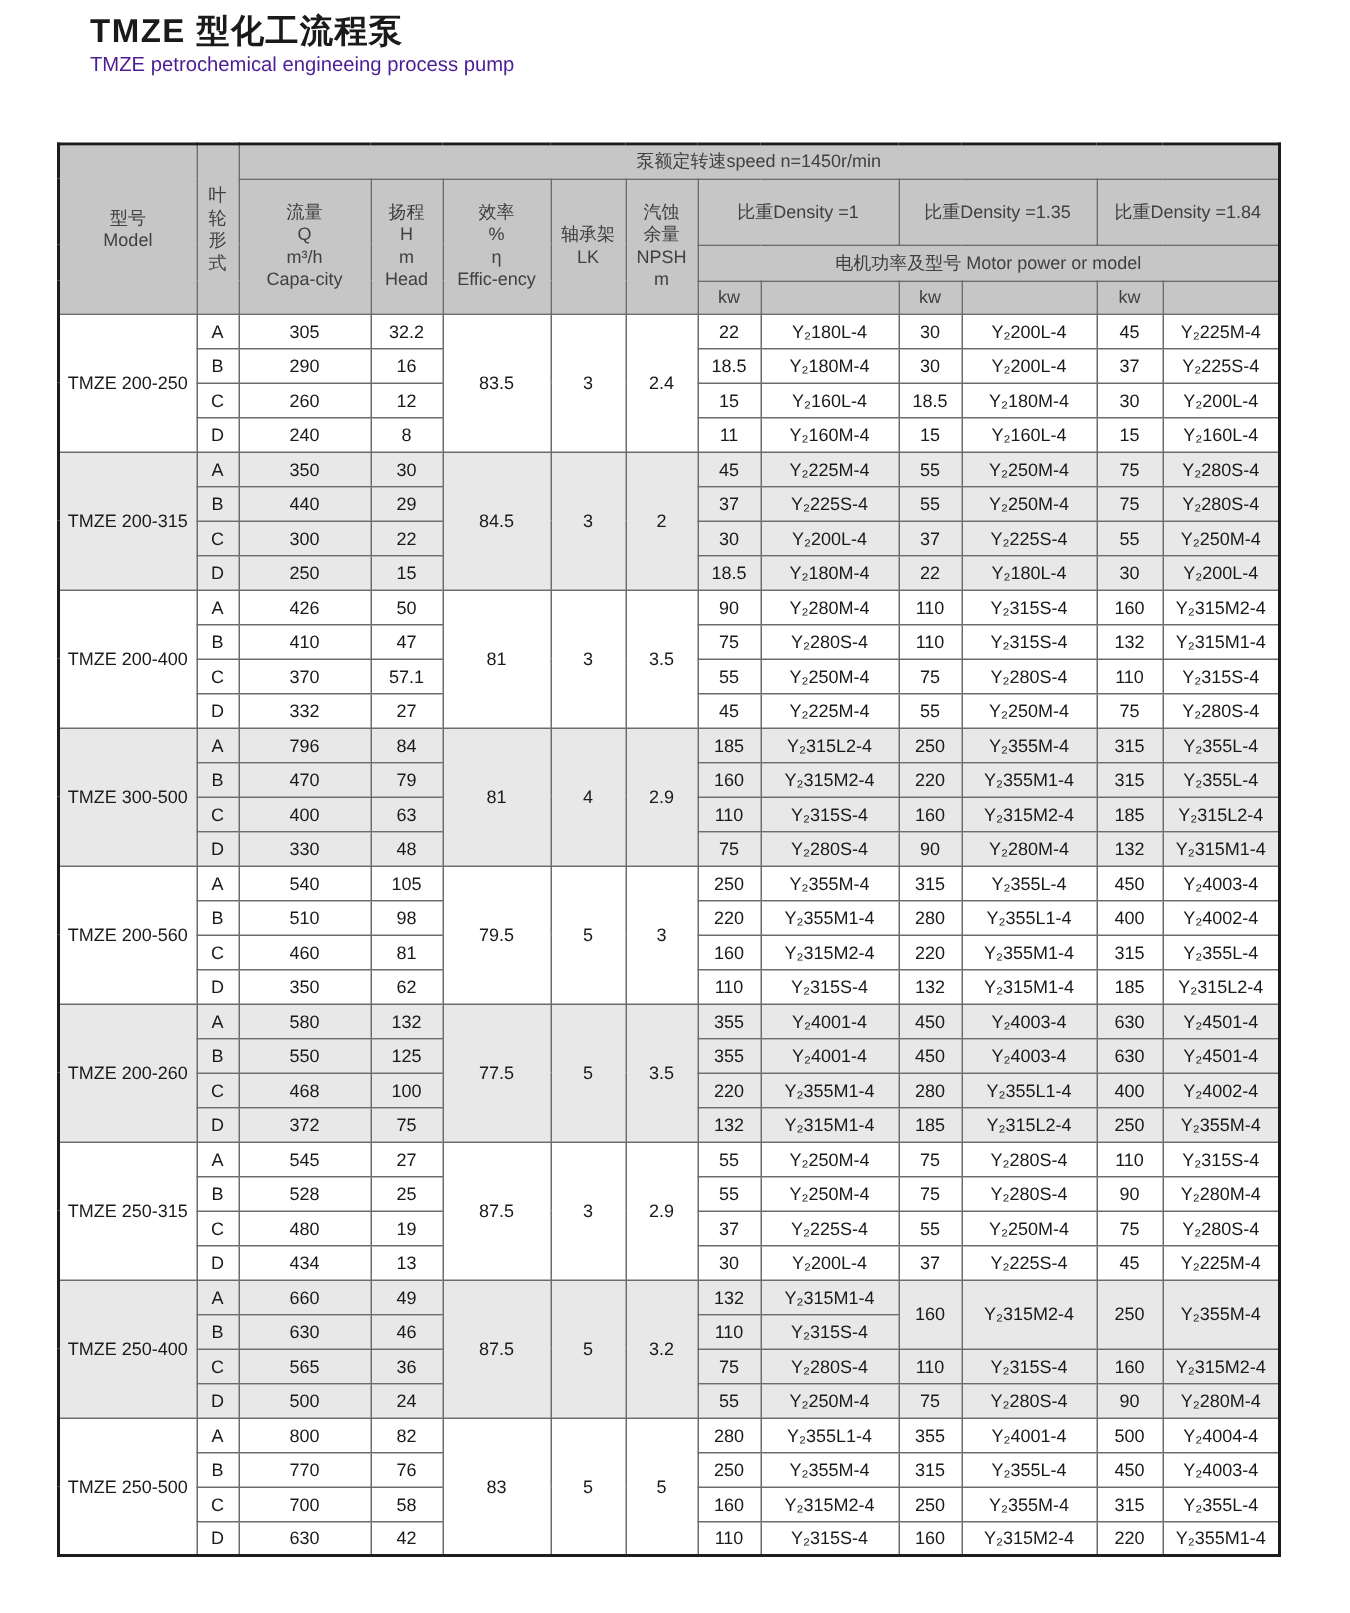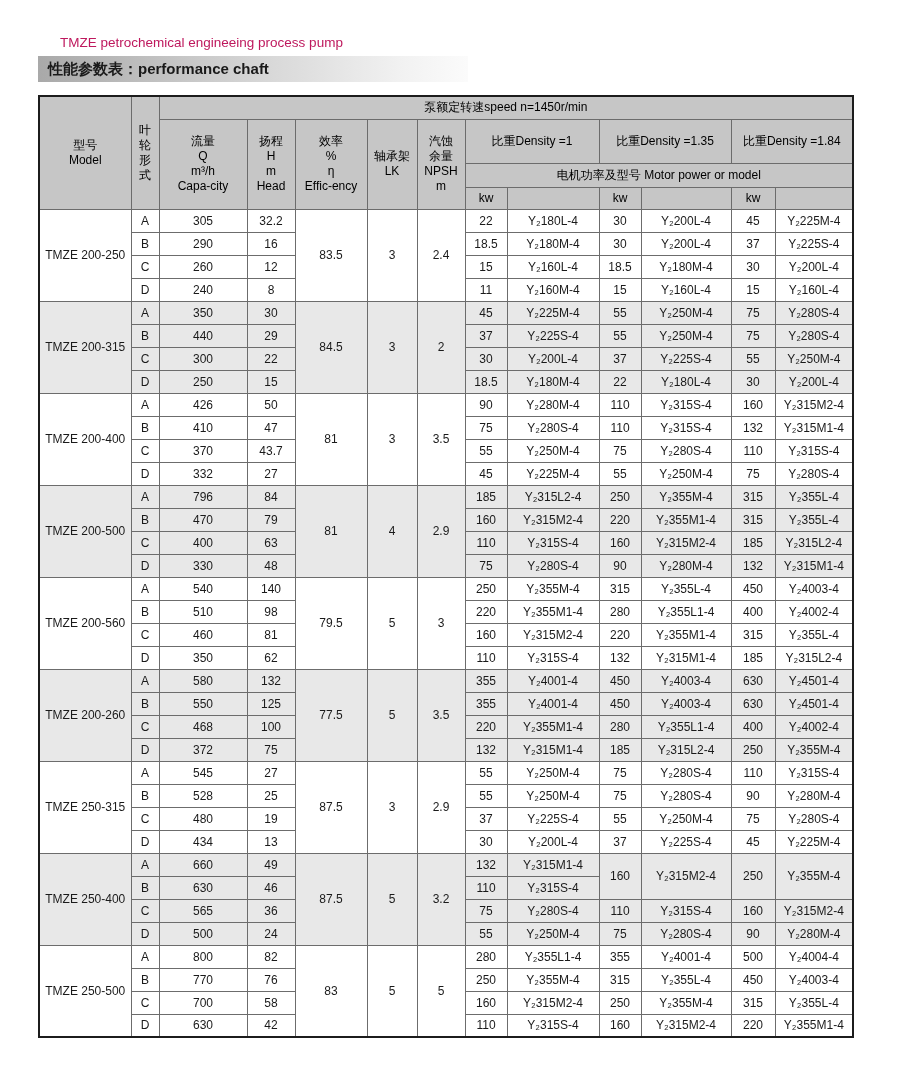--- a/index.html
+++ b/index.html
@@ -6,40 +6,40 @@
   .page {
     position:relative; width:900px; height:1075px; background:#ffffff;
     font-family:"Liberation Sans","DejaVu Sans",sans-serif; color:#1a1a1a;
   }
   .title-cn {
     position:absolute; left:60px; top:6px;
     font-size:22px; font-weight:bold; letter-spacing:1px;
   }
   .title-en {
     position:absolute; left:60px; top:35px;
-    font-size:13.5px; color:#be185d;
+    font-size:13.5px; color:#4c1d95;
   }
   .section-bar {
     position:absolute; left:38px; top:56px; width:430px; height:26px;
     background:linear-gradient(to right,#a9a9a9,#d9d9d9 55%,#f2f2f2 85%,#fbfbfb);
     font-size:15px; font-weight:bold; line-height:26px; padding-left:10px;
     box-sizing:border-box; white-space:nowrap;
   }
   table.perf {
     position:absolute; left:38px; top:95px; width:814px;
     border-collapse:collapse; table-layout:fixed;
     border:2px solid #1c1c1c;
   }
   table.perf th, table.perf td {
     border:1px solid #6c6c6c;
     font-size:12px; text-align:center; vertical-align:middle;
     padding:0 2px; overflow:hidden;
   }
   table.perf th {
-    background:#c6c6c6; font-weight:normal; color:#000000;
+    background:#c6c6c6; font-weight:normal; color:#404040;
   }
   thead tr.r1 { height:23px; }
   thead tr.r2 { height:44px; }
   thead tr.r3 { height:24px; }
   thead tr.r4 { height:22px; }
   tbody tr { height:23px; }
   tbody td { background:#ffffff; }
   tbody tr.shaded td { background:#e8e8e8; }
   .multiline { white-space:pre-line; line-height:1.25; }
   .model-cell { text-align:center; padding-left:2px !important; white-space:nowrap; }
@@ -48,22 +48,22 @@
   col.c-model{width:92px;} col.c-imp{width:28px;} col.c-q{width:88px;}
   col.c-h{width:48px;} col.c-eff{width:72px;} col.c-lk{width:50px;}
   col.c-npsh{width:48px;} col.c-kw1{width:42px;} col.c-m1{width:92px;}
   col.c-kw2{width:42px;} col.c-m2{width:90px;} col.c-kw3{width:44px;}
   col.c-m3{width:78px;}
 </style>
 </head>
 <body>
 
 <div class="page">
+  <div class="title-cn">TMZE 型化工流程泵</div>
   <div class="title-en">TMZE petrochemical engineeing process pump</div>
-  <div class="section-bar">性能参数表：performance chaft</div>
 
   <table class="perf">
     <colgroup>
       <col class="c-model">
         <col class="c-imp">
         <col class="c-q">
         <col class="c-h">
       <col class="c-eff">
         <col class="c-lk">
         <col class="c-npsh">
@@ -238,41 +238,41 @@
           <td>75</td>
           <td>Y₂280S-4</td>
           <td>110</td>
           <td>Y₂315S-4</td>
           <td>132</td>
           <td>Y₂315M1-4</td>
         </tr>
         <tr>
           <td>C</td>
           <td>370</td>
-          <td>43.7</td>
+          <td>57.1</td>
           <td>55</td>
           <td>Y₂250M-4</td>
           <td>75</td>
           <td>Y₂280S-4</td>
           <td>110</td>
           <td>Y₂315S-4</td>
         </tr>
         <tr>
           <td>D</td>
           <td>332</td>
           <td>27</td>
           <td>45</td>
           <td>Y₂225M-4</td>
           <td>55</td>
           <td>Y₂250M-4</td>
           <td>75</td>
           <td>Y₂280S-4</td>
         </tr>
         <tr class="shaded">
-          <td class="model-cell" rowspan="4">TMZE 200-500</td>
+          <td class="model-cell" rowspan="4">TMZE 300-500</td>
           <td>A</td>
           <td>796</td>
           <td>84</td>
           <td rowspan="4">81</td>
           <td rowspan="4">4</td>
           <td rowspan="4">2.9</td>
           <td>185</td>
           <td>Y₂315L2-4</td>
           <td>250</td>
           <td>Y₂355M-4</td>
@@ -309,21 +309,21 @@
           <td>Y₂280S-4</td>
           <td>90</td>
           <td>Y₂280M-4</td>
           <td>132</td>
           <td>Y₂315M1-4</td>
         </tr>
         <tr>
           <td class="model-cell" rowspan="4">TMZE 200-560</td>
           <td>A</td>
           <td>540</td>
-          <td>140</td>
+          <td>105</td>
           <td rowspan="4">79.5</td>
           <td rowspan="4">5</td>
           <td rowspan="4">3</td>
           <td>250</td>
           <td>Y₂355M-4</td>
           <td>315</td>
           <td>Y₂355L-4</td>
           <td>450</td>
           <td>Y₂4003-4</td>
         </tr>

